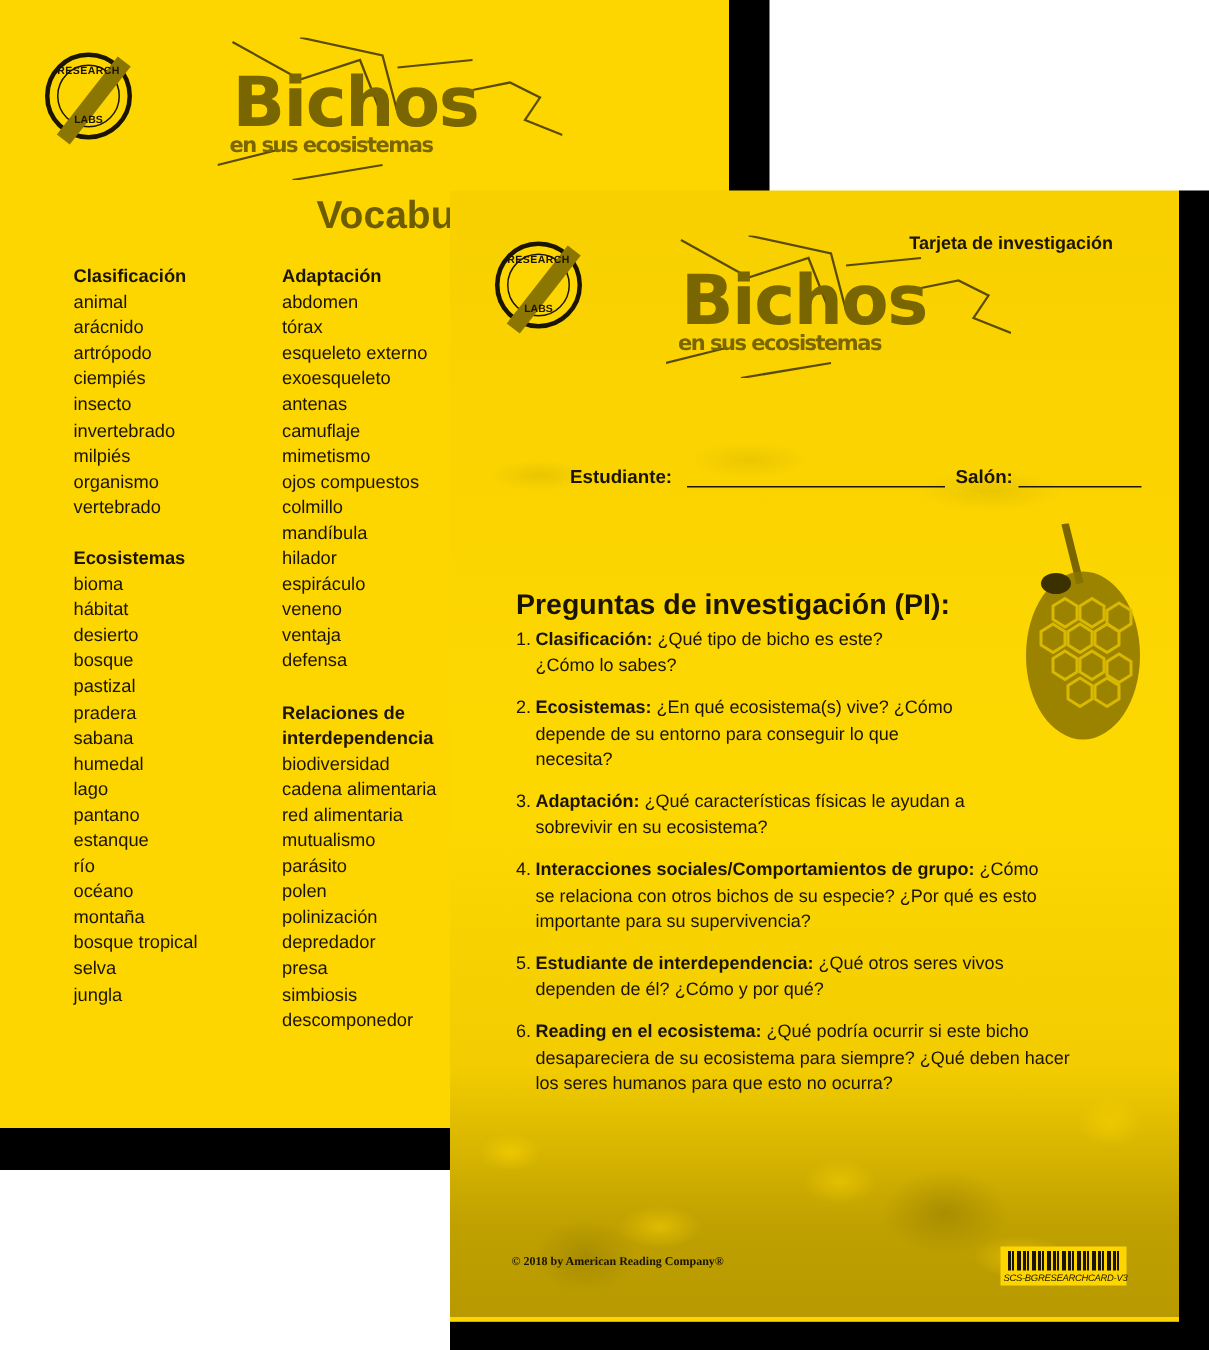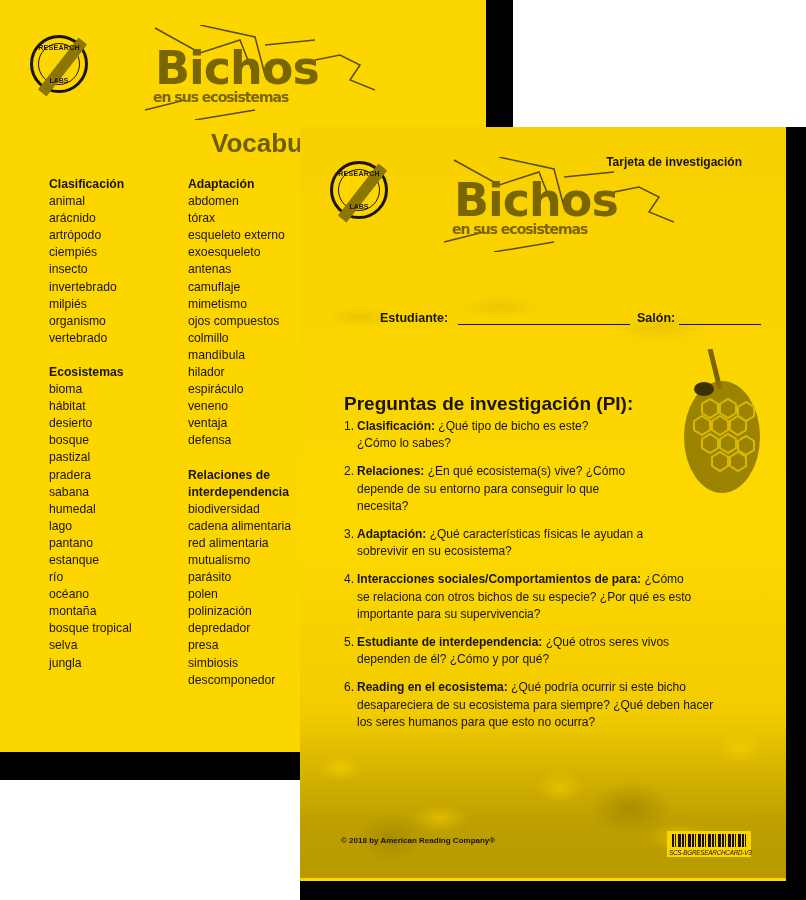--- a/index.html
+++ b/index.html
@@ -54,21 +54,21 @@
   .fields { position:absolute; left:44px; top:184px; font-size:12.5px; font-weight:bold; white-space:nowrap;padding-left:36px; }
   .fields .line { display:inline-block; border-bottom:1px solid #1a1400; vertical-align:bottom; height:12px; }
   .elige { position:absolute; left:44px; top:225px; font-size:12.5px; font-weight:bold; }
   .pq { position:absolute; left:44px; top:266px; font-size:19px; font-weight:bold; }
   .qlist { position:absolute; left:44px; top:291px; width:370px; font-size:12px; line-height:17.2px; margin:0; padding:0; list-style:none; }
   .qlist li { position:relative; padding-left:13px; margin-bottom:11px; }
   .qlist li .n { position:absolute; left:0; top:0; }
   .qlist b { font-weight:bold; }
 
   .nest { position:absolute; left:372px; top:222px; width:90px; height:148px; }
-  .copy { position:absolute; left:41px; top:709px; font-size:8px; font-weight:bold; }
+  .copy { position:absolute; left:41px; top:709px; font-size:8px; font-weight:bold;font-family:Liberation Serif, serif; }
   .barcode { position:absolute; left:367px; top:704px; width:84px; height:26px; background:#fdd600; }
   .barcode .bars { position:absolute; left:5px; top:3px; width:74px; height:13px;
                    background:repeating-linear-gradient(90deg,#1a1400 0 2px,transparent 2px 3px,#1a1400 3px 4px,transparent 4px 6px,#1a1400 6px 9px,transparent 9px 10px); }
   .barcode .code { position:absolute; left:2px; bottom:1px; font-size:6.3px; font-style:italic; letter-spacing:-.2px; white-space:nowrap; }
 </style>
 </head>
 <body>
 
 <div class="shadow" style="left:486px;top:0;width:27px;height:780px;"></div>
 <div class="shadow" style="left:0;top:752px;width:513px;height:28px;"></div>
@@ -220,29 +220,29 @@
 
   <div class="pq">Preguntas de investigación (PI):</div>
 
   <ol class="qlist">
     <li style="width:250px;">
       <span class="n">1.</span>
       <b>Clasificación:</b><span> ¿Qué tipo de bicho es este? ¿Cómo lo sabes?</span>
     </li>
     <li style="width:290px;">
       <span class="n">2.</span>
-      <b>Relaciones:</b><span> ¿En qué ecosistema(s) vive? ¿Cómo depende de su entorno para conseguir lo que necesita?</span>
+      <b>Ecosistemas:</b><span> ¿En qué ecosistema(s) vive? ¿Cómo depende de su entorno para conseguir lo que necesita?</span>
     </li>
     <li style="width:300px;">
       <span class="n">3.</span>
       <b>Adaptación:</b><span> ¿Qué características físicas le ayudan a sobrevivir en su ecosistema?</span>
     </li>
     <li style="width:340px;">
       <span class="n">4.</span>
-      <b>Interacciones sociales/Comportamientos de para:</b><span> ¿Cómo se relaciona con otros bichos de su especie? ¿Por qué es esto importante para su supervivencia?</span>
+      <b>Interacciones sociales/Comportamientos de grupo:</b><span> ¿Cómo se relaciona con otros bichos de su especie? ¿Por qué es esto importante para su supervivencia?</span>
     </li>
     <li style="width:330px;">
       <span class="n">5.</span>
       <b>Estudiante de interdependencia:</b><span> ¿Qué otros seres vivos dependen de él? ¿Cómo y por qué?</span>
     </li>
     <li style="width:370px;">
       <span class="n">6.</span>
       <b>Reading en el ecosistema:</b><span> ¿Qué podría ocurrir si este bicho desapareciera de su ecosistema para siempre? ¿Qué deben hacer los seres humanos para que esto no ocurra?</span>
     </li>
   </ol>

